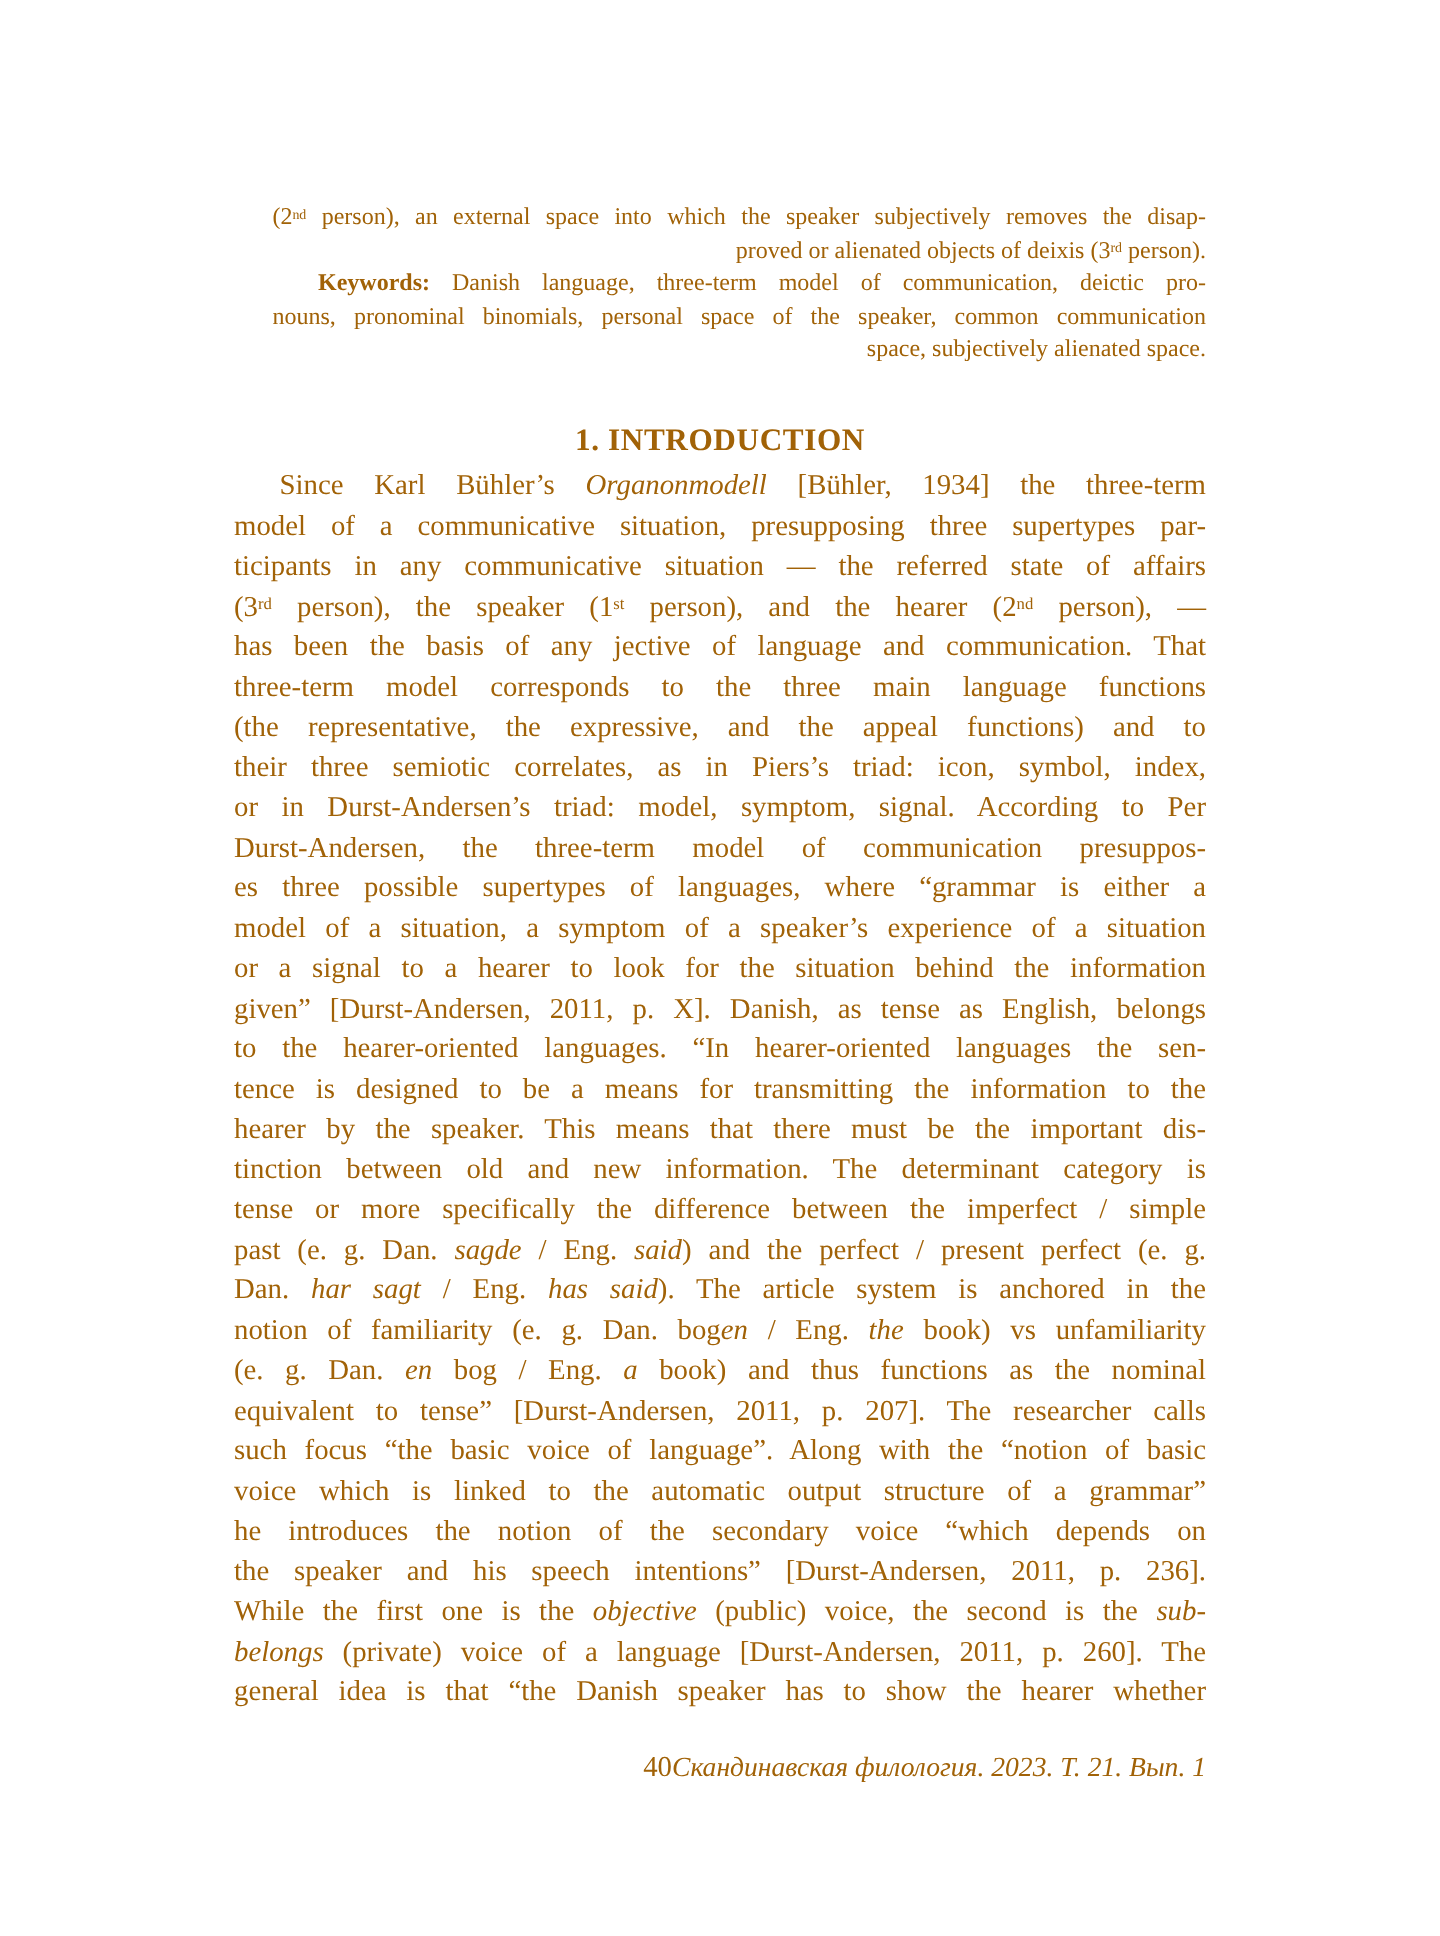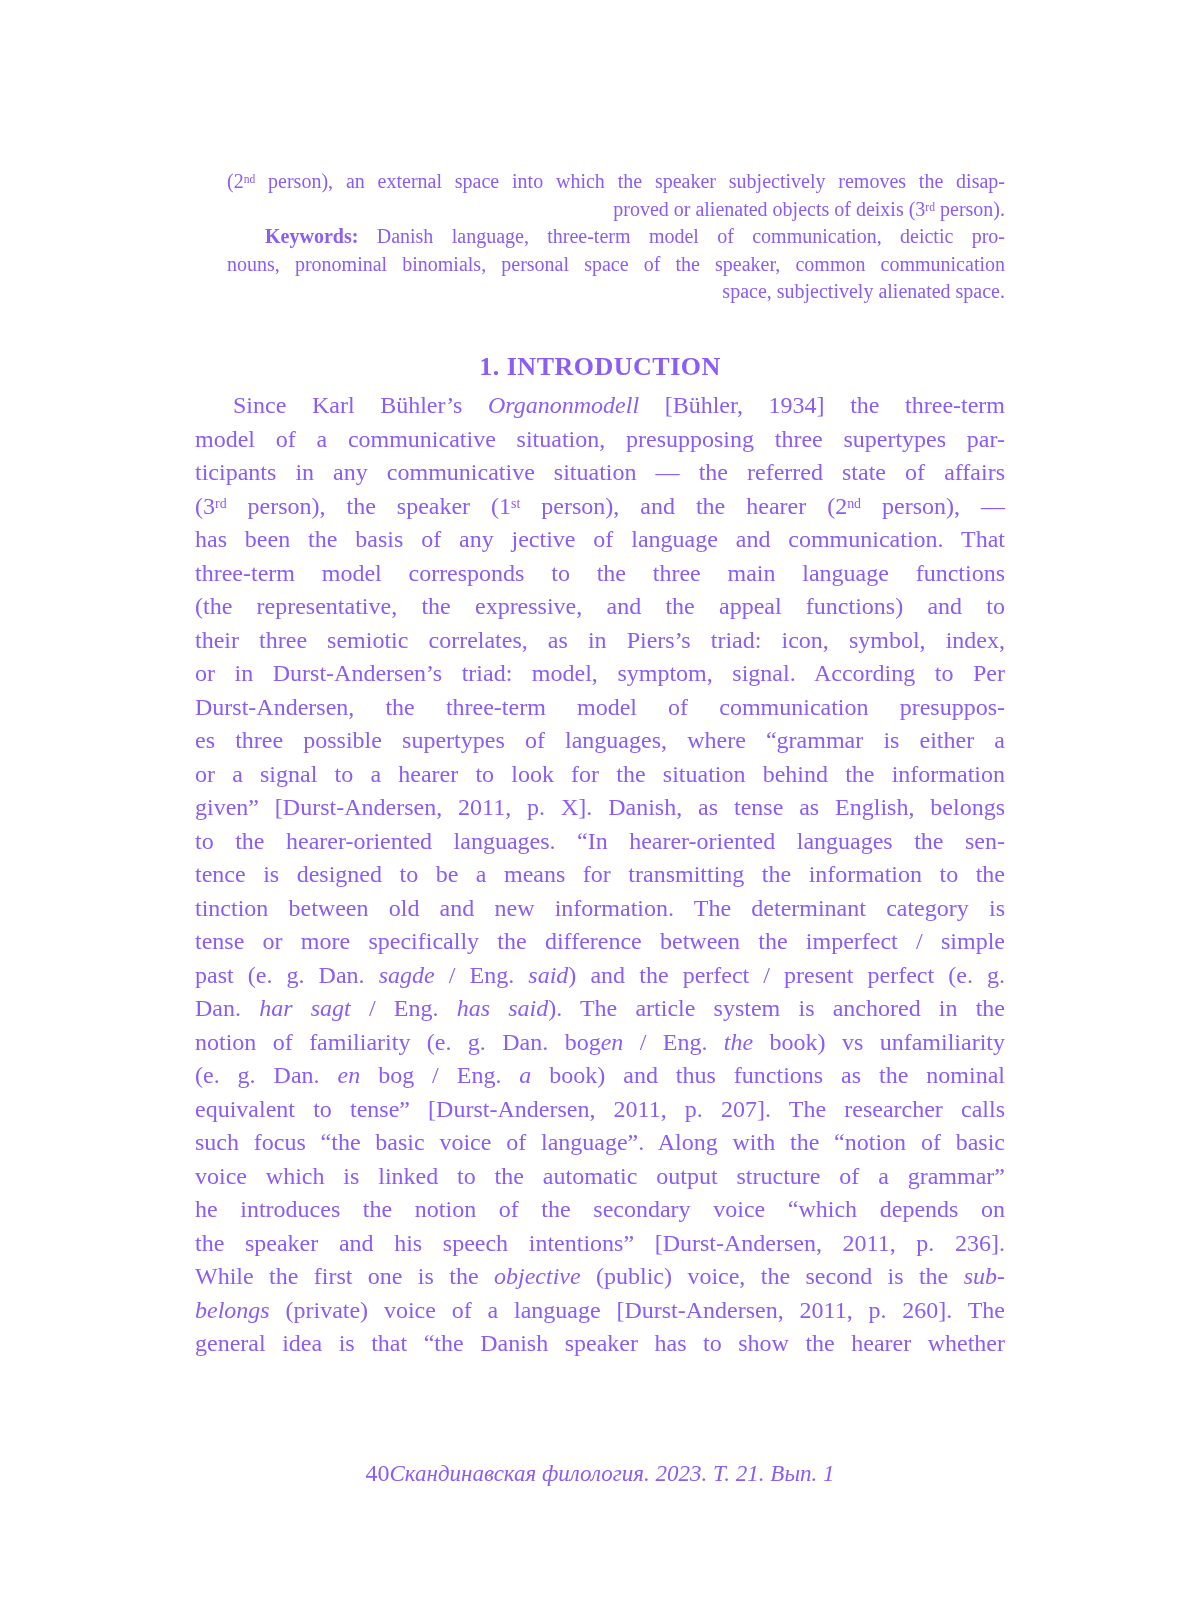--- a/index.html
+++ b/index.html
@@ -2,21 +2,21 @@
 <html><head>
 <meta charset="utf-8">
 <style>
   html, body { margin: 0; padding: 0; background: #ffffff; }
   .page {
     position: relative;
     width: 1200px;
     height: 1613px;
     background: #ffffff;
     font-family: "Liberation Serif", serif;
-    color: #8b5cf6;
+    color: #a16207;
     overflow: hidden;
   }
   .abstract-block {
     position: absolute;
     left: 227px;
     top: 168px;
     width: 778px;
     font-size: 20px;
     line-height: 27.5px;
   }
@@ -43,21 +43,21 @@
   .line.ind { padding-left: 38px; }
   .i { font-style: italic; }
   .b { font-weight: bold; }
   sup { font-size: 0.58em; line-height: 0; vertical-align: 0.42em; }
   .footer {
     position: absolute;
     left: 195px;
     top: 1460px;
     width: 810px;
     display: flex;
-    justify-content: center;
+    justify-content: flex-end;
     align-items: baseline;
   }
   .page-number { font-size: 24px; }
   .journal-ref { font-style: italic; font-size: 23px; }
 </style>
 </head>
 <body>
 
 <div class="page">
 
@@ -76,24 +76,26 @@
       <div class="line just"><span>model of a communicative situation, presupposing three supertypes par-</span></div>
       <div class="line just"><span>ticipants in any communicative situation — the referred state of affairs</span></div>
       <div class="line just"><span>(3</span><sup>rd</sup><span> person), the speaker (1</span><sup>st</sup><span> person), and the hearer (2</span><sup>nd</sup><span> person), —</span></div>
       <div class="line just"><span>has been the basis of any jective of language and communication. That</span></div>
       <div class="line just"><span>three-term model corresponds to the three main language functions</span></div>
       <div class="line just"><span>(the representative, the expressive, and the appeal functions) and to</span></div>
       <div class="line just"><span>their three semiotic correlates, as in Piers’s triad: icon, symbol, index,</span></div>
       <div class="line just"><span>or in Durst-Andersen’s triad: model, symptom, signal. According to Per</span></div>
       <div class="line just"><span>Durst-Andersen, the three-term model of communication presuppos-</span></div>
       <div class="line just"><span>es three possible supertypes of languages, where “grammar is either a</span></div>
+      <div class="line just"><span>model of a situation, a symptom of a speaker’s experience of a situation</span></div>
       <div class="line just"><span>or a signal to a hearer to look for the situation behind the information</span></div>
       <div class="line just"><span>given” [Durst-Andersen, 2011, p. X]. Danish, as tense as English, belongs</span></div>
       <div class="line just"><span>to the hearer-oriented languages. “In hearer-oriented languages the sen-</span></div>
       <div class="line just"><span>tence is designed to be a means for transmitting the information to the</span></div>
+      <div class="line just"><span>hearer by the speaker. This means that there must be the important dis-</span></div>
       <div class="line just"><span>tinction between old and new information. The determinant category is</span></div>
       <div class="line just"><span>tense or more specifically the difference between the imperfect / simple</span></div>
       <div class="line just"><span>past (e. g. Dan. </span><span class="i">sagde</span><span> / Eng. </span><span class="i">said</span><span>) and the perfect / present perfect (e. g.</span></div>
       <div class="line just"><span>Dan. </span><span class="i">har sagt</span><span> / Eng. </span><span class="i">has said</span><span>). The article system is anchored in the</span></div>
       <div class="line just"><span>notion of familiarity (e. g. Dan. bog</span><span class="i">en</span><span> / Eng. </span><span class="i">the</span><span> book) vs unfamiliarity</span></div>
       <div class="line just"><span>(e. g. Dan. </span><span class="i">en</span><span> bog / Eng. </span><span class="i">a</span><span> book) and thus functions as the nominal</span></div>
       <div class="line just"><span>equivalent to tense” [Durst-Andersen, 2011, p. 207]. The researcher calls</span></div>
       <div class="line just"><span>such focus “the basic voice of language”. Along with the “notion of basic</span></div>
       <div class="line just"><span>voice which is linked to the automatic output structure of a grammar”</span></div>
       <div class="line just"><span>he introduces the notion of the secondary voice “which depends on</span></div>

